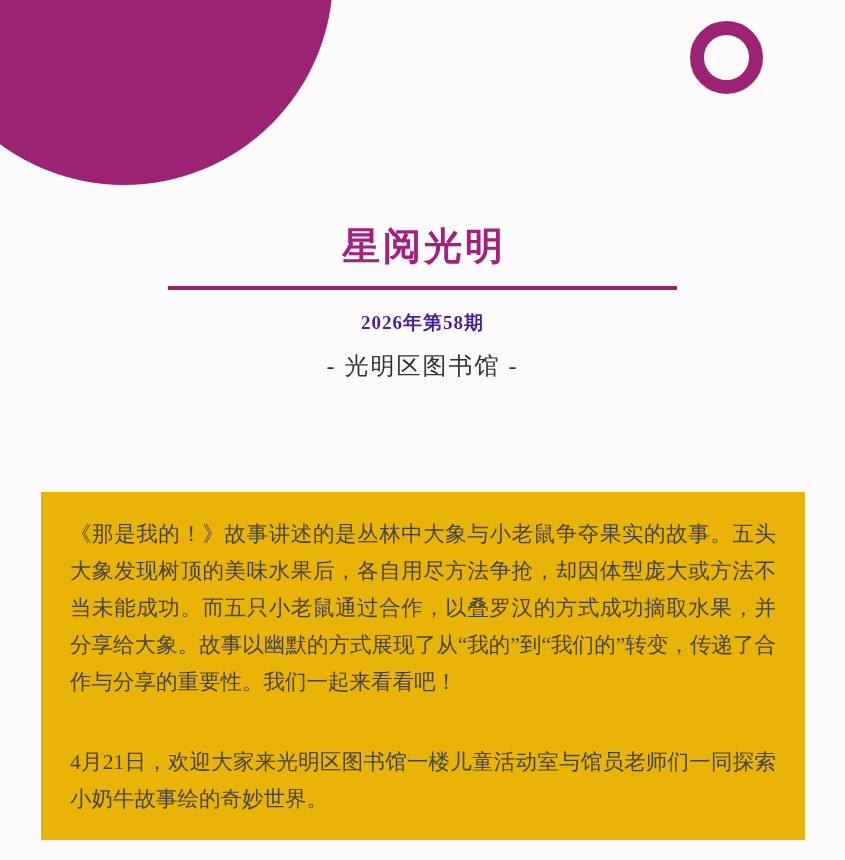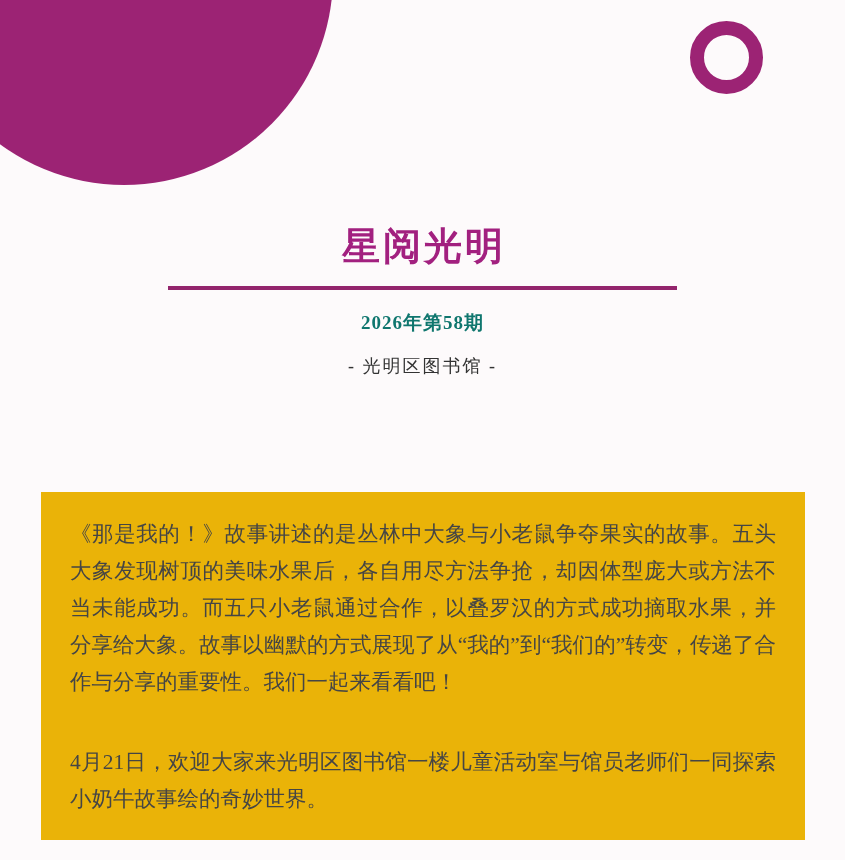--- a/index.html
+++ b/index.html
@@ -62,26 +62,26 @@
     height: 4px;
     margin: 21px auto 0 auto;
     background: #93246c;
   }
   .issue-line {
     margin-top: 23px;
     font-size: 19px;
     line-height: 19px;
     font-weight: 700;
     letter-spacing: 1px;
-    color: #0f766e;
+    color: #4c1d95;
     font-family: "Liberation Serif", serif;
   }
   .org-line {
     margin-top: 21px;
-    font-size: 18px;
+    font-size: 24px;
     line-height: 26px;
     letter-spacing: 2px;
     color: #333333;
     font-family: Liberation Serif, serif;
   }
 
   
   .card {
     position: absolute;
     left: 41px;

